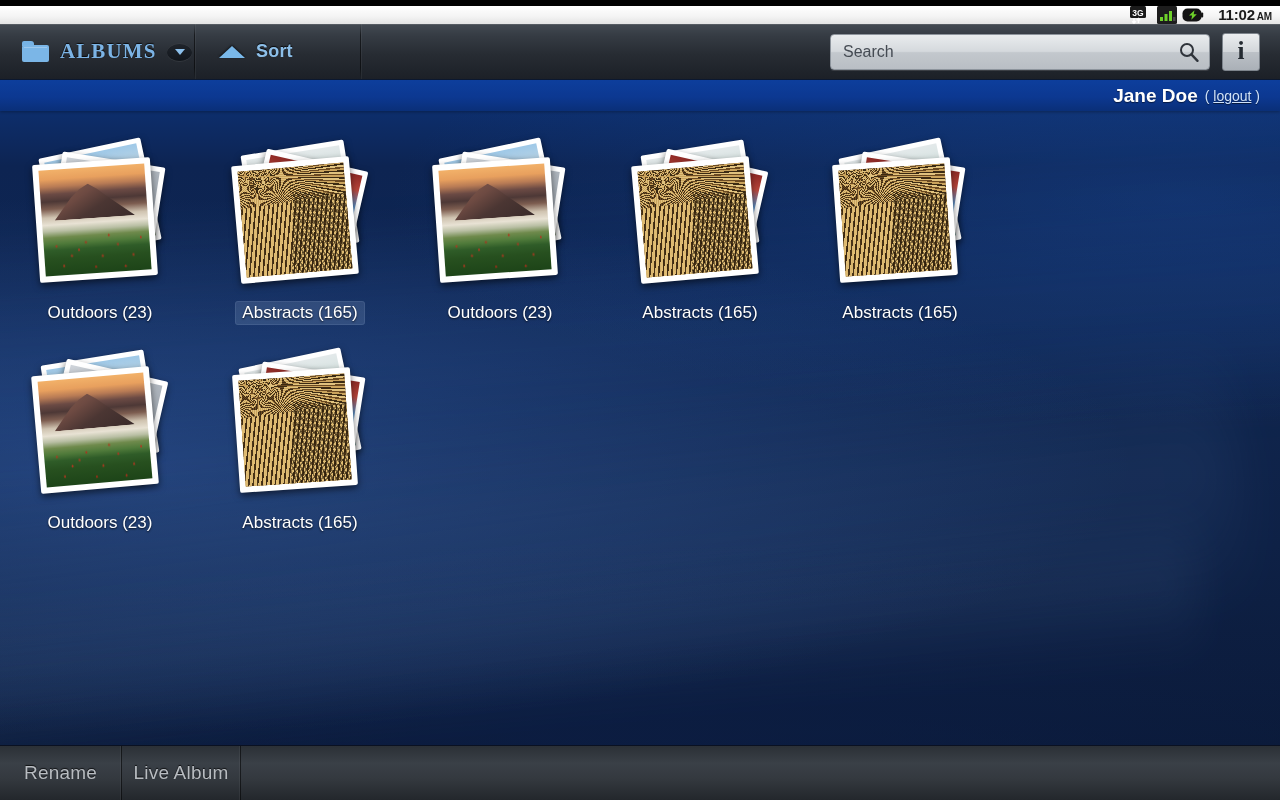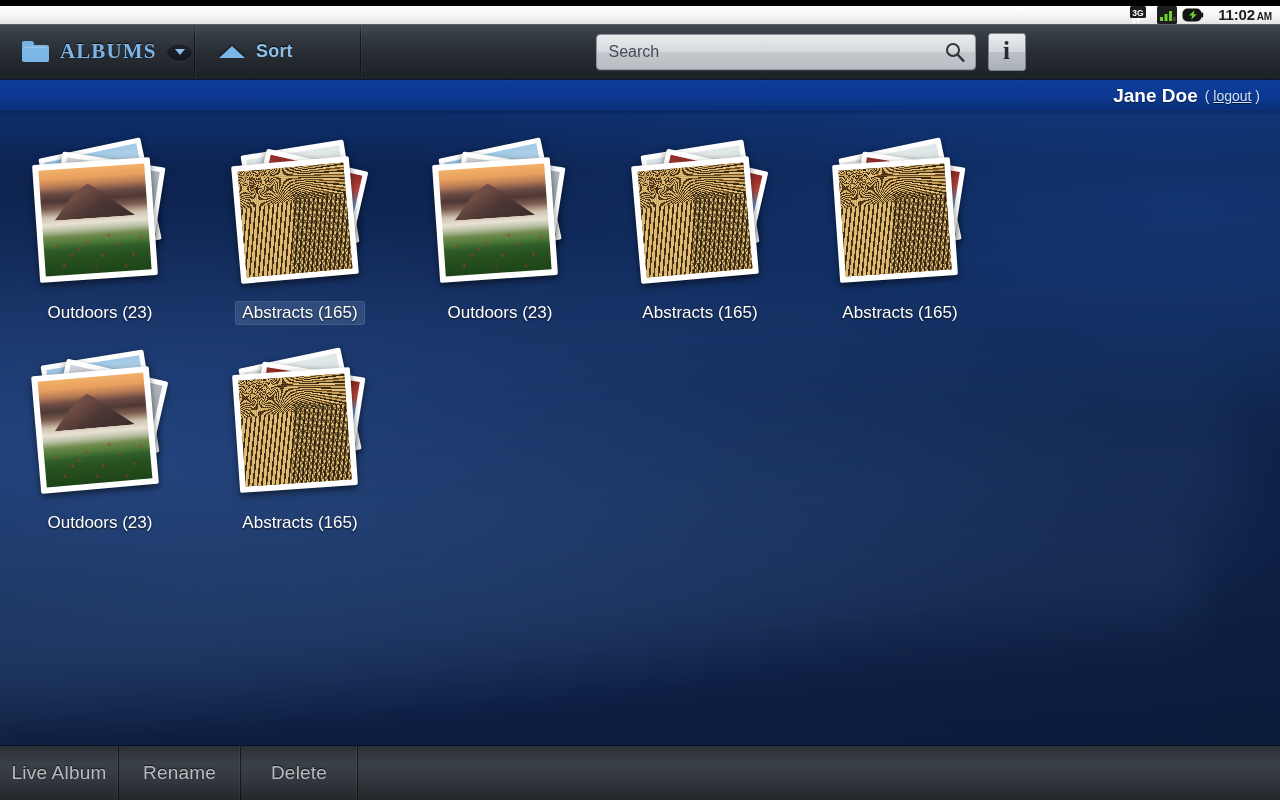--- a/index.html
+++ b/index.html
@@ -67,21 +67,21 @@
     border-left:5.5px solid transparent; border-right:5.5px solid transparent;
     border-top:6px solid #8cc0ec;
   }
   .up-arrow{ width:0;height:0;flex:none;
     border-left:13px solid transparent; border-right:13px solid transparent;
     border-bottom:12px solid #79b8ea;
     filter:drop-shadow(0 -1px 1px rgba(0,0,0,.7));
   }
 
   
-  #search-zone{ flex:1; display:flex; align-items:center; justify-content:center;
+  #search-zone{ flex:1; display:flex; align-items:center; justify-content:flex-end;
                 padding-right:20px; gap:12px; }
   #search-wrap{ position:relative; width:380px; height:36px; }
   #search-input{
     width:100%; height:100%;
     border:1px solid #8d949c; border-radius:4px;
     background:linear-gradient(to bottom,#e9ecee 0%,#d5d9dd 48%,#c3c8cd 52%,#b9bec4 100%);
     font-family:"Liberation Sans", sans-serif;
     font-size:16px; color:#2a2f36; padding:0 38px 0 12px; outline:none;
     box-shadow:0 1px 0 rgba(255,255,255,.12);
   }
@@ -427,25 +427,22 @@
                 <div class="inner art-abstract"></div>
               </div>
             </div>
             <div class="album-label">Abstracts (165)</div>
           </div>
         </div>
       </div>
   </div>
 
   <div id="bottombar">
+    <div class="bb-btn" id="bb-rename">
+        <span>Rename</span>
+      </div>
     <div class="bb-btn" id="bb-live">
         <span>Live Album</span>
       </div>
-    <div class="bb-btn" id="bb-rename">
-        <span>Rename</span>
-      </div>
-    <div class="bb-btn" id="bb-delete">
-        <span>Delete</span>
-      </div>
     <div id="bb-filler"></div>
   </div>
 
 </div>
 
 </body></html>

